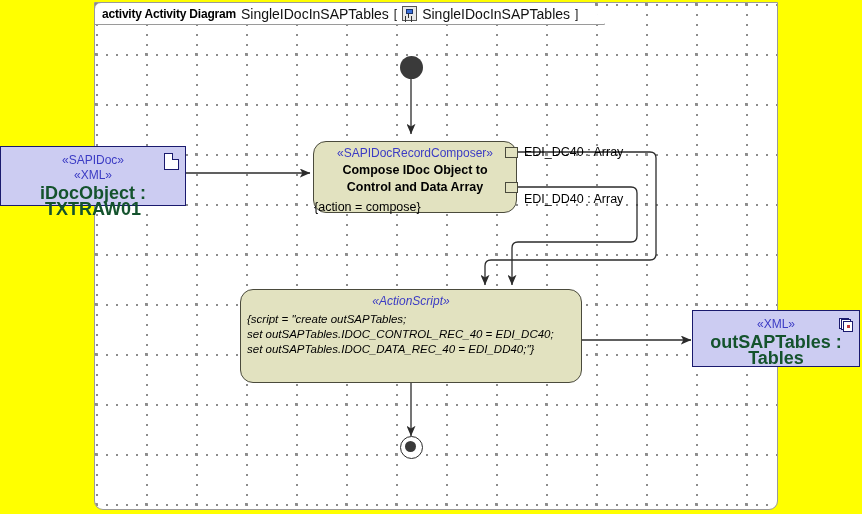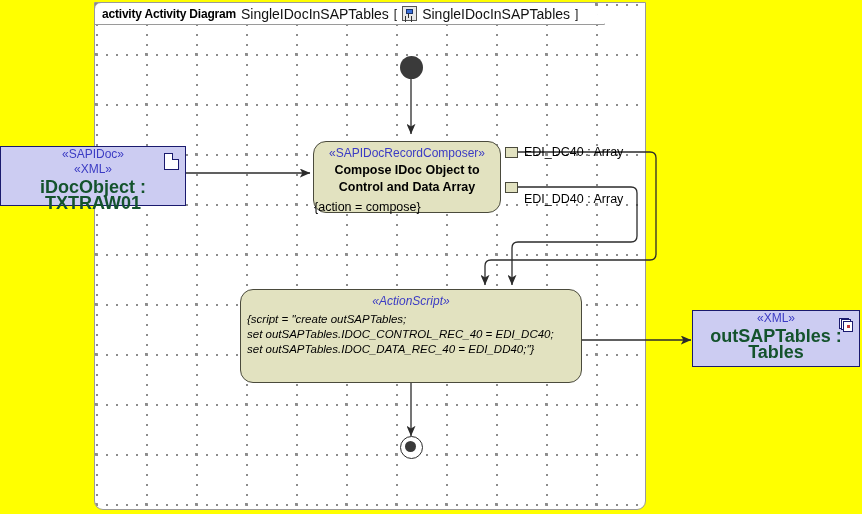--- a/index.html
+++ b/index.html
@@ -12,21 +12,21 @@
   #stage {
     position: relative;
     width: 862px; height: 514px;
     background: #ffff00;
   }
 
   
   #frame {
     position: absolute;
     left: 94px; top: 2px;
-    width: 552px; height: 508px;
+    width: 684px; height: 508px;
     background: #ffffff;
     border: 1px solid #9a9a9a;
     border-radius: 0 0 9px 9px;
     box-sizing: border-box;
     overflow: hidden;
   }
   #grid {
     position: absolute;
     left: 0; top: 0; right: 0; bottom: 0;
     background-image:
@@ -106,20 +106,21 @@
   
   #wires { position: absolute; left: 0; top: 0; width: 862px; height: 514px; z-index: 2; }
 
   
   .node { position: absolute; box-sizing: border-box; z-index: 3; }
 
   .object-node {
     background: #ccccf2;
     border: 1px solid #1a1a6e;
     text-align: center;
+    padding-top: 6px;
   }
   .stereo {
     color: #3b3bc4;
     font-size: 12px;
     line-height: 15px;
   }
   .obj-title {
     font-size: 18px;
     font-weight: bold;
     color: #14532d;
@@ -281,21 +282,21 @@
 
   <div class="initial-node" style="left:400px; top:56px;"></div>
 
   <div class="node object-node" style="left:0px; top:146px; width:186px; height:60px;">
     <div class="doc-icon"></div>
     <div class="stereo">«SAPIDoc»</div>
     <div class="stereo">«XML»</div>
     <div class="obj-title">iDocObject : TXTRAW01</div>
   </div>
 
-  <div class="node action-node" style="left:313px; top:141px; width:188px; height:72px;">
+  <div class="node action-node" style="left:313px; top:141px; width:204px; height:72px;">
     <div class="act-stereo">«SAPIDocRecordComposer»</div>
     <div class="act-title">Compose IDoc Object to</div>
     <div class="act-title">Control and Data Array</div>
     <div class="act-constraint">{action = compose}</div>
   </div>
 
   <div class="pin" style="left:505px; top:147px;"></div>
   <div class="pin-label" style="left:524px; top:145px;text-align:center;">EDI_DC40 : Array</div>
 
   <div class="pin" style="left:505px; top:182px;"></div>

